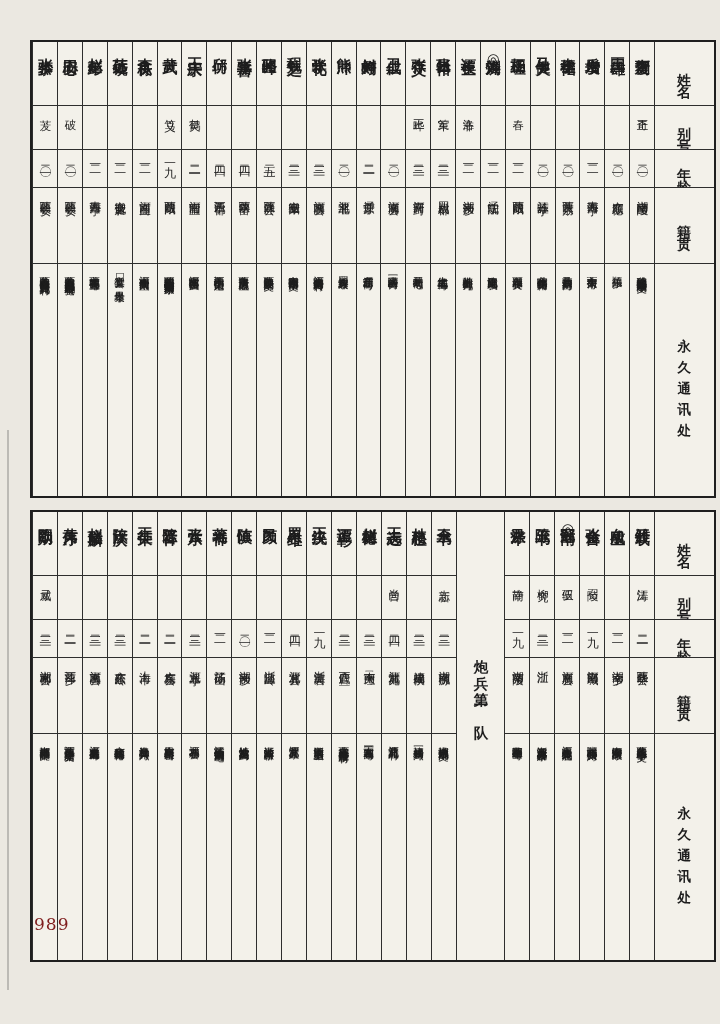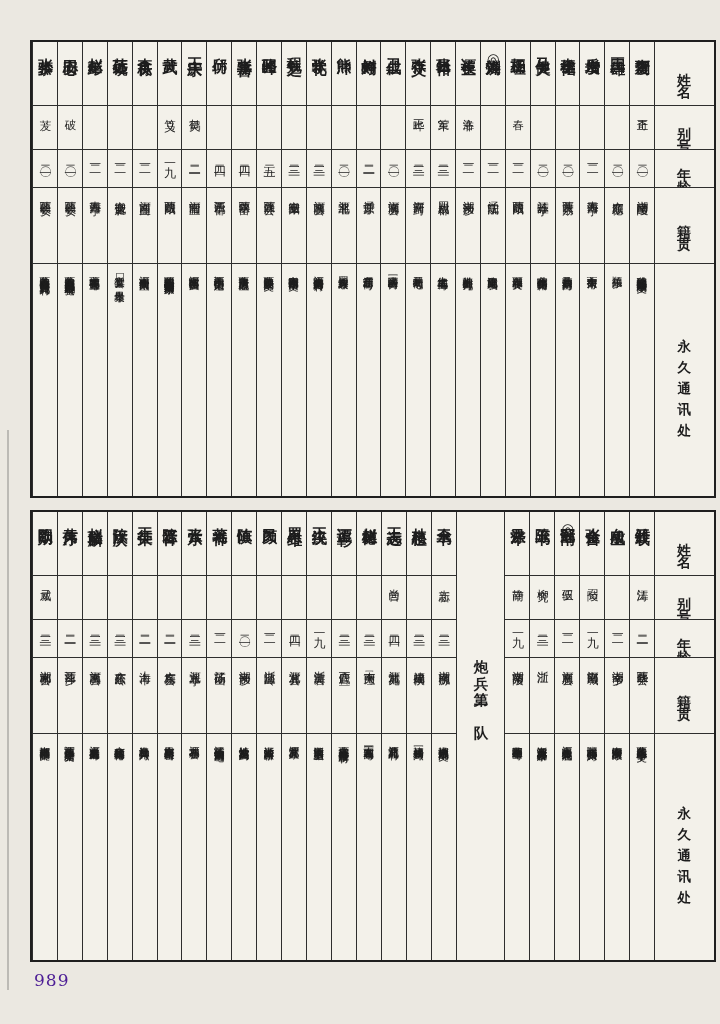--- a/index.html
+++ b/index.html
@@ -43,23 +43,23 @@
   .header-col .cell{font-weight:700;justify-content:center;padding-top:0;}
   .header-col .c-name,.header-col .c-alias,.header-col .c-age,.header-col .c-native{font-size:14px;letter-spacing:.85em;}
   .header-col .c-addr{font-size:13.5px;letter-spacing:1.55em;}
   .divider-col{justify-content:flex-start;}
   .divider-text{
     writing-mode:vertical-rl;text-orientation:upright;
     margin:135px auto 0 auto;
     font-size:14.5px;font-weight:700;letter-spacing:1.15em;
   }
   .page-number{
-    position:absolute;left:34px;top:970px;
+    position:absolute;left:34px;top:914px;
     font-family:"DejaVu Serif","Liberation Serif",serif;
-    font-size:17px;color:#4c1d95;letter-spacing:1px;
+    font-size:17px;color:#7f1d1d;letter-spacing:1px;
   }
 </style>
 </head>
 <body>
 
 <div class="scan-edge"></div>
 
 <div class="vtable" id="table-top">
   <div class="col header-col">
     <div class="cell c-name">姓名</div>

